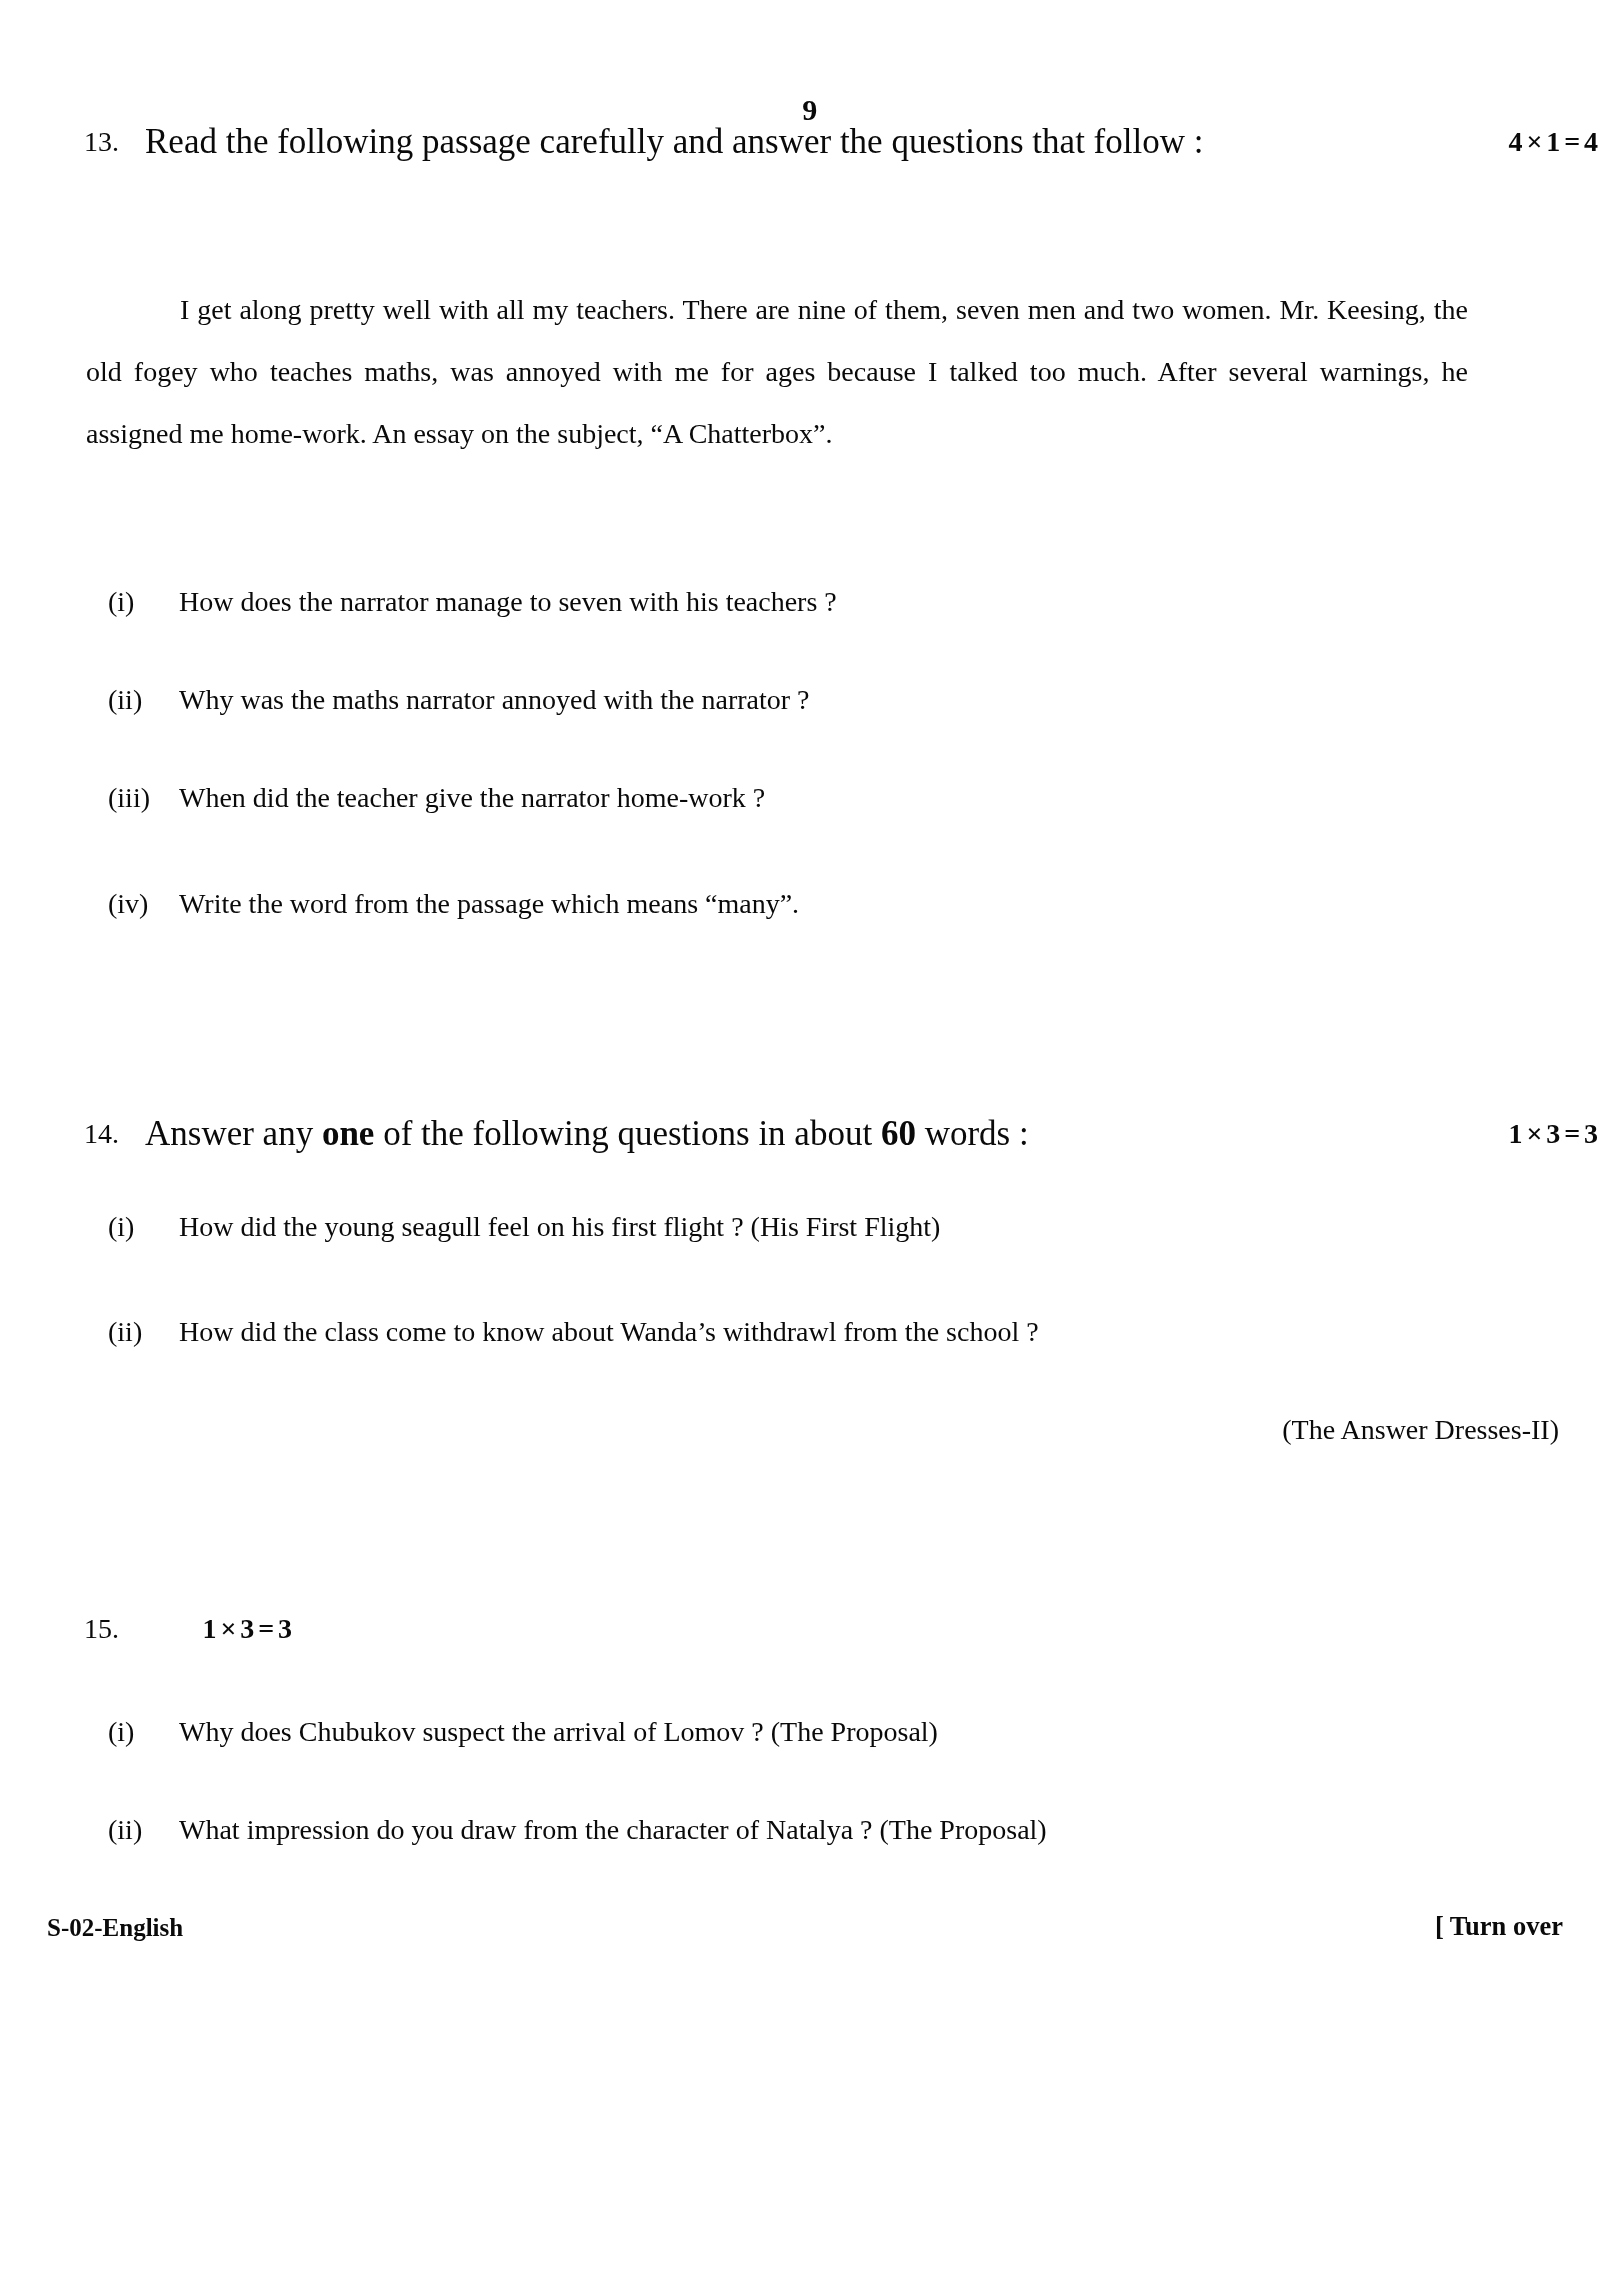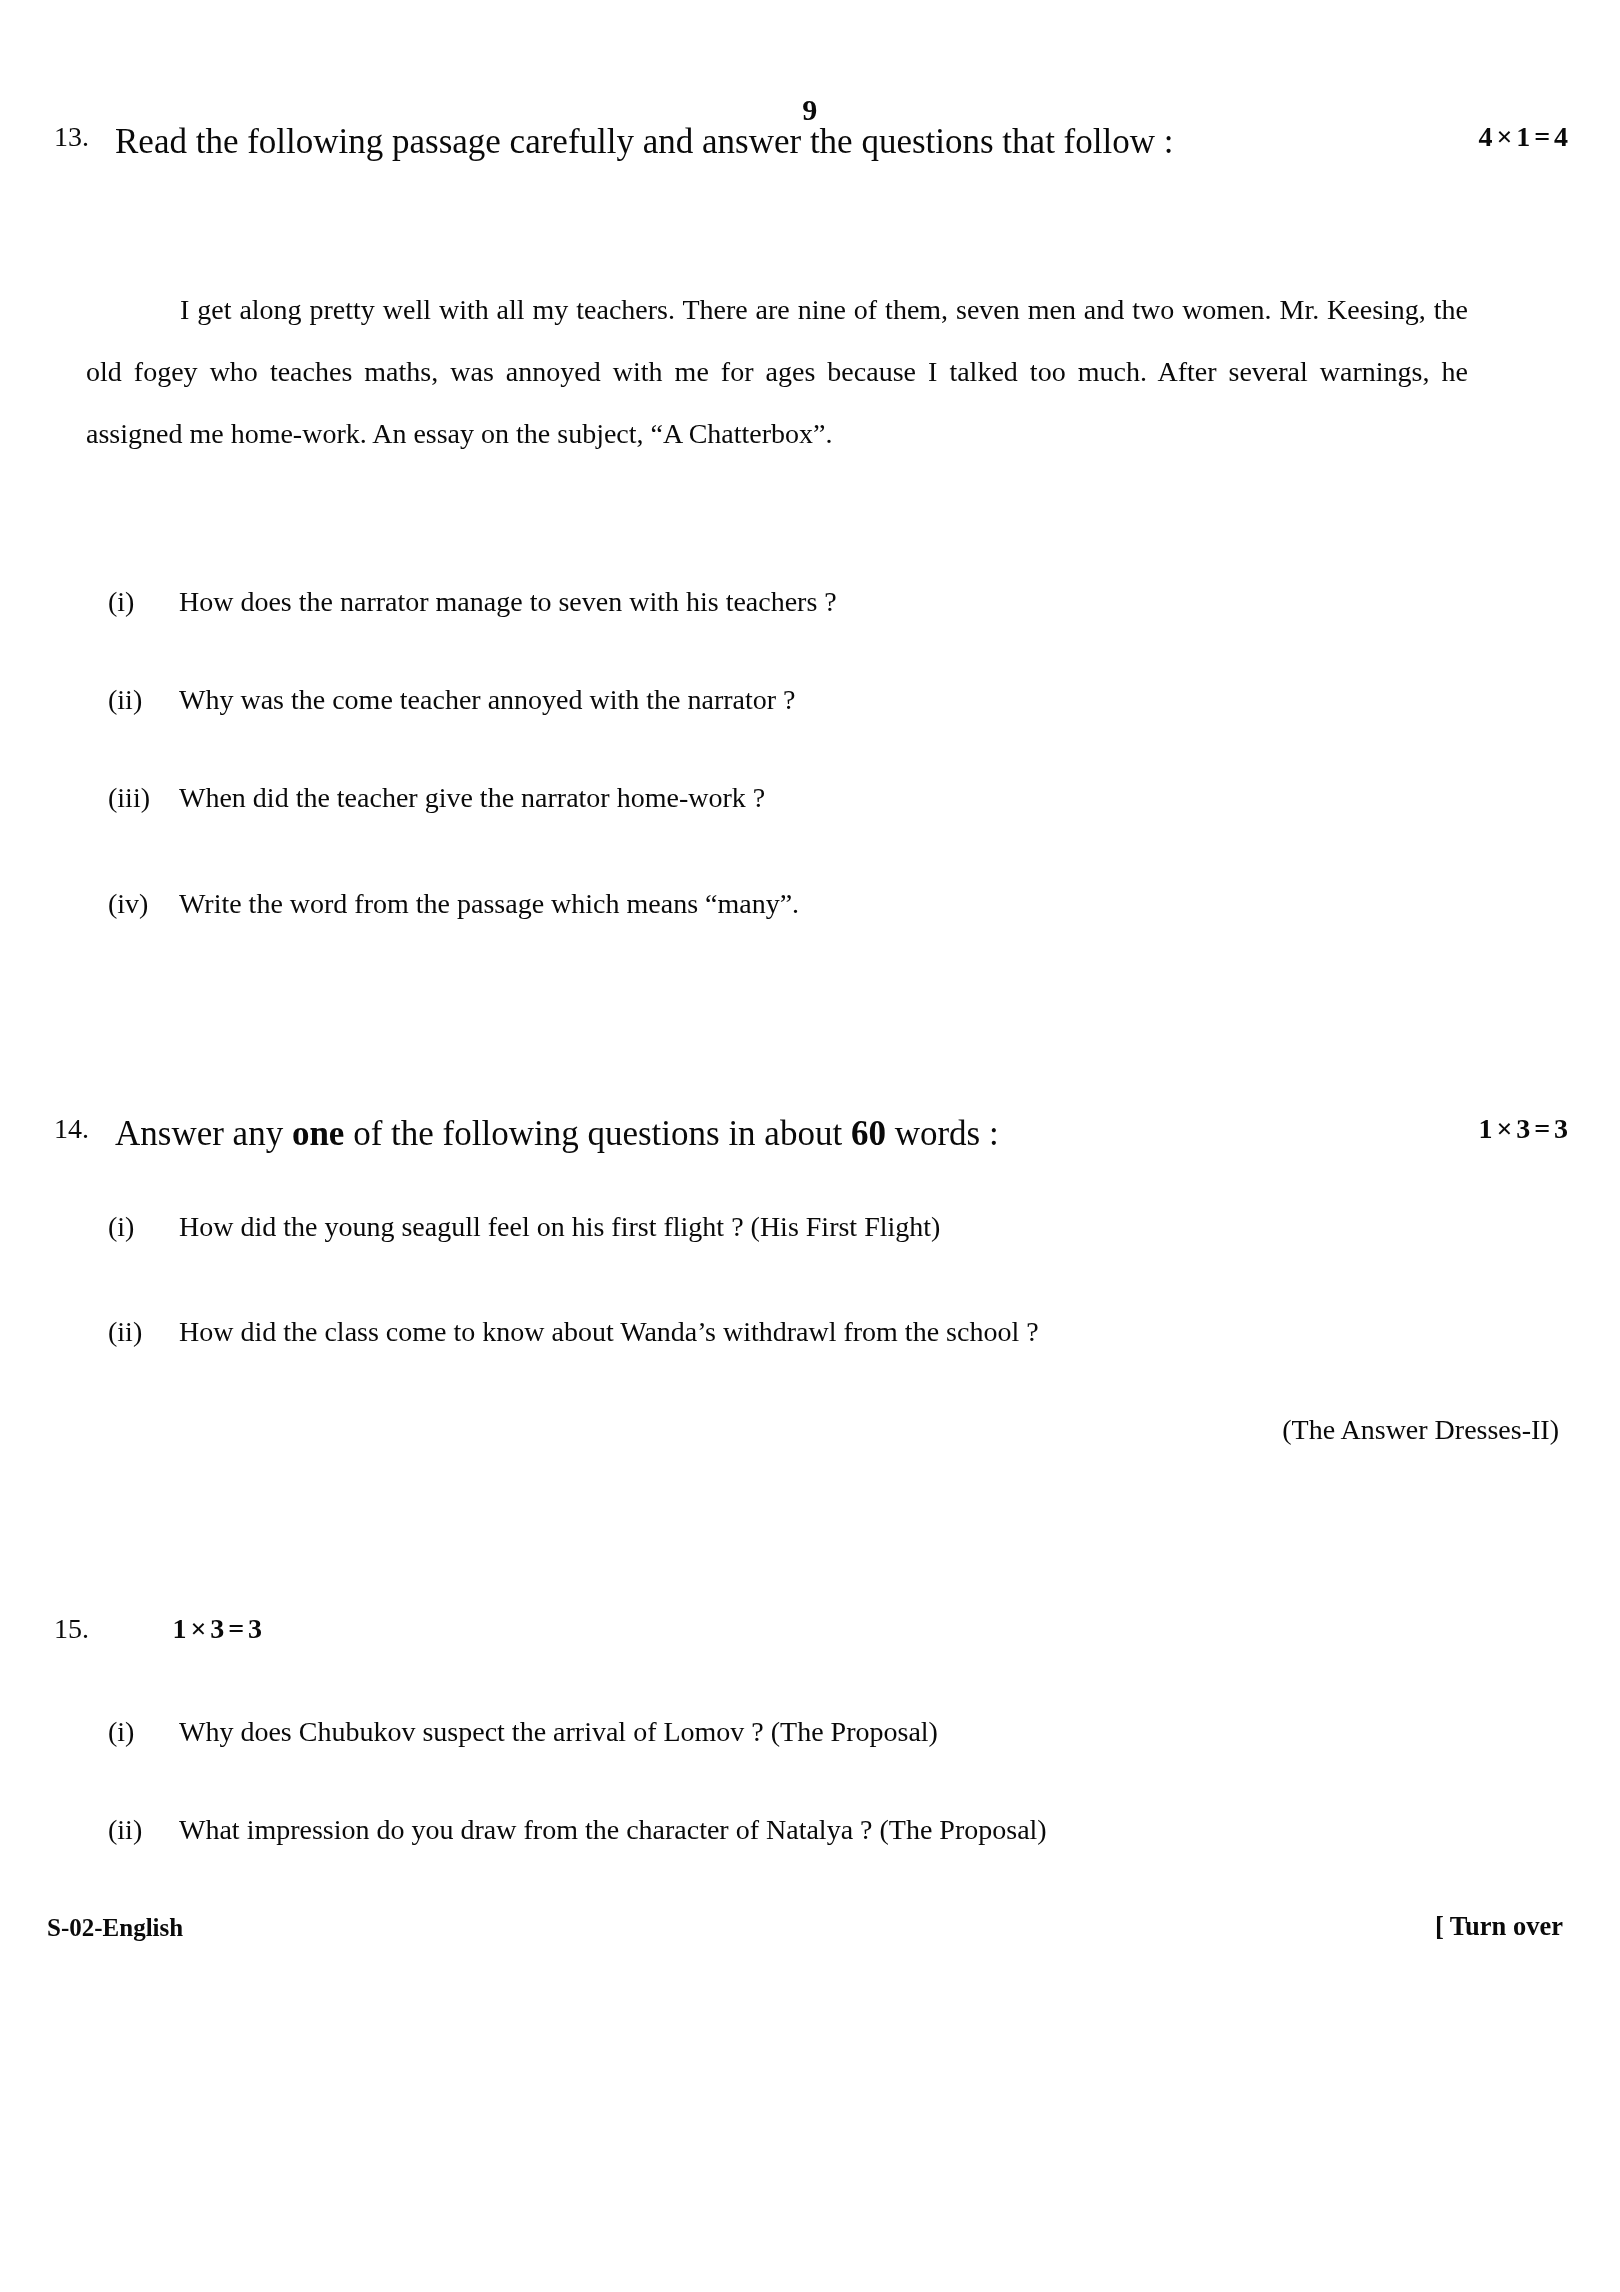--- a/index.html
+++ b/index.html
@@ -37,22 +37,23 @@
   }
 
   
   .qblock {
     position: absolute;
     left: 54px;
     width: 1514px;
   }
   .qhead {
     display: flex;
-    align-items: flex-start;
+    align-items: center;
     width: 100%;
+    margin-left: 30px;
   }
   .qnum {
     flex: 0 0 61px;
     font-size: 28px;
     line-height: 1.35;
   }
   .qtext {
     flex: 1 1 auto;
     font-size: 35px;
     line-height: 1.35;
@@ -143,21 +144,21 @@
   </div>
 
   <div class="passage" style="top:279px;">I get along pretty well with all my teachers. There are nine of them, seven men and two women. Mr. Keesing, the old fogey who teaches maths, was annoyed with me for ages because I talked  too much. After several warnings, he assigned me home-work. An essay on the subject, “A Chatterbox”.</div>
 
   <div class="subitem" style="top:583px;">
     <div class="roman">(i)</div>
     <div class="subtext">How does the narrator manage to seven with his teachers ?</div>
   </div>
   <div class="subitem" style="top:681px;">
     <div class="roman">(ii)</div>
-    <div class="subtext">Why was the come teacher annoyed with the narrator ?</div>
+    <div class="subtext">Why was the maths narrator annoyed with the narrator ?</div>
   </div>
   <div class="subitem" style="top:779px;justify-content:flex-end;">
     <div class="roman">(iii)</div>
     <div class="subtext">When did the teacher give the narrator home-work ?</div>
   </div>
   <div class="subitem" style="top:885px;">
     <div class="roman">(iv)</div>
     <div class="subtext">Write the word from the passage which means “many”.</div>
   </div>
 

